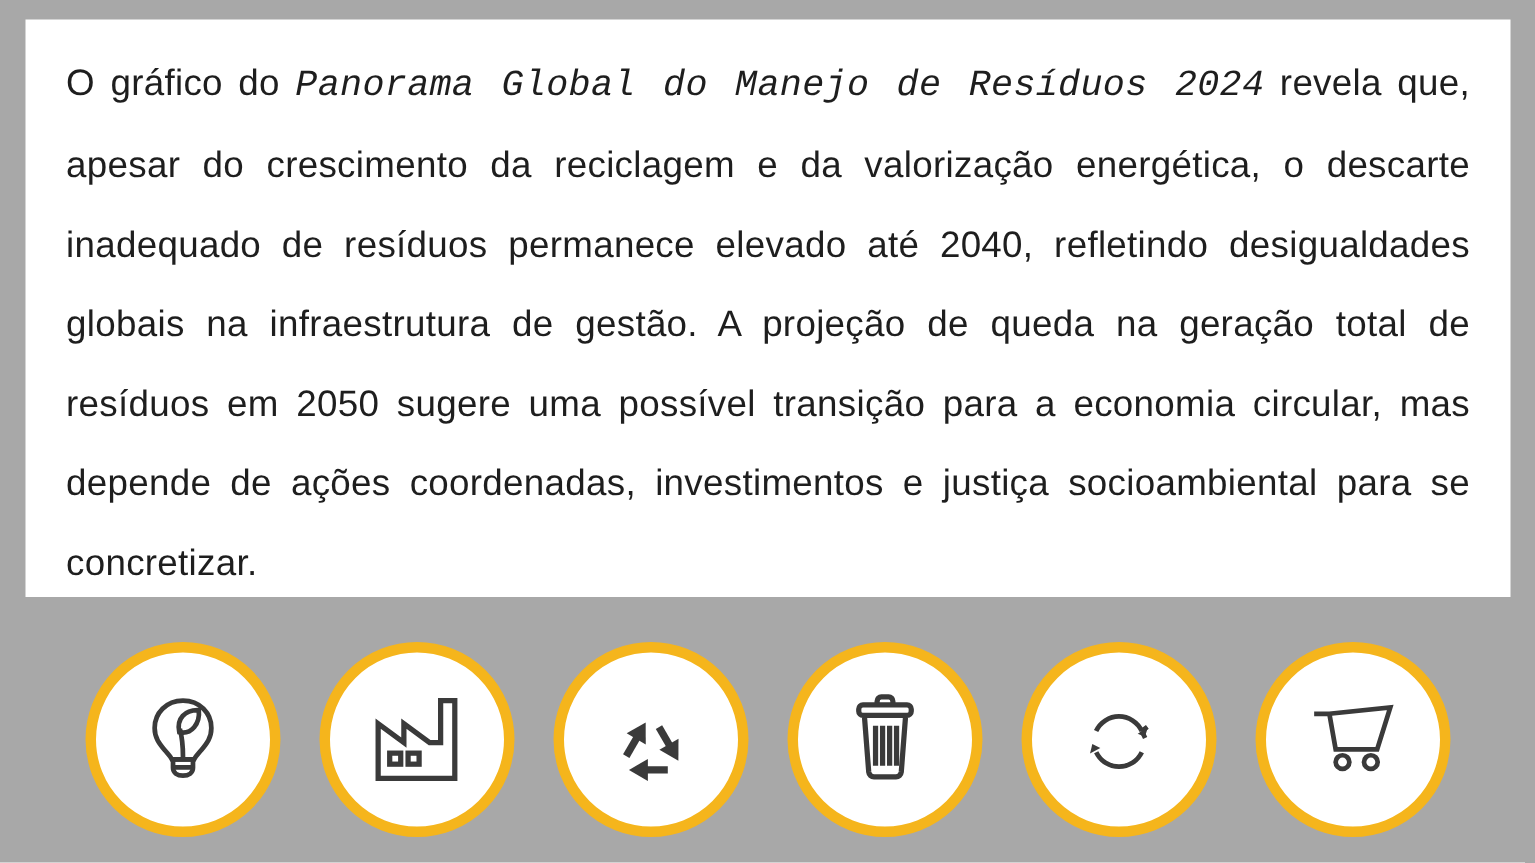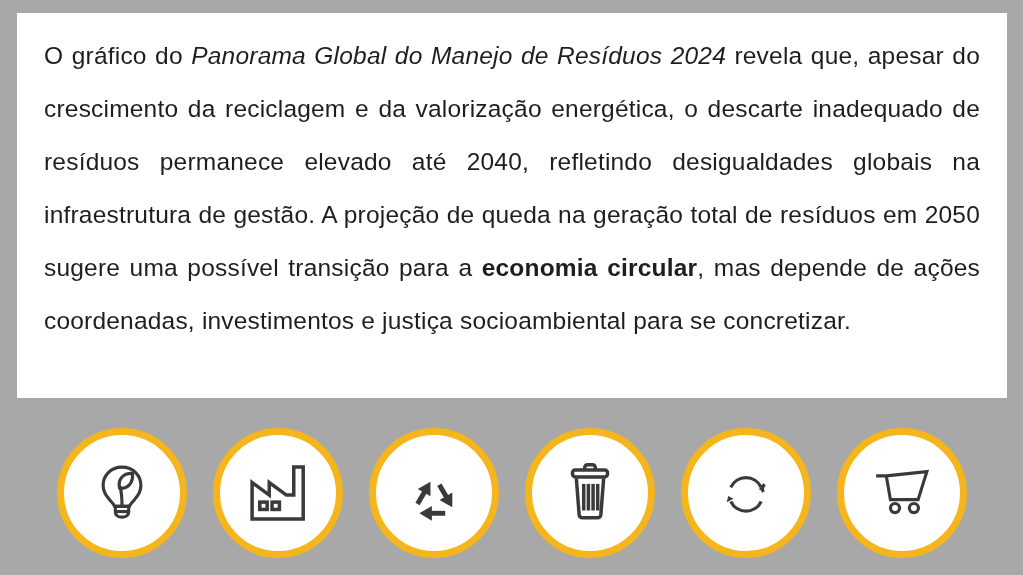--- a/index.html
+++ b/index.html
@@ -13,22 +13,22 @@
     background:#ffffff;box-sizing:border-box;
     padding:16px 27px 18px 27px;
   }
   .text-panel p{
     margin:0;
     font-size:24.5px;line-height:53px;
     text-align:justify;
     color:#1e1e1e;
     letter-spacing:.2px;
   }
-  .text-panel .it{font-style:italic;}
-  .text-panel .bd{font-weight:bold;}
+  .text-panel .it{font-style:italic;font-family:Liberation Mono, monospace;}
+  .text-panel .bd{font-weight:normal;}
   .icon-row{
     position:absolute;left:0;top:428px;width:1023px;
     display:flex;justify-content:center;gap:26px;
   }
   .icon-circle{
     width:116px;height:116px;border-radius:50%;
     background:#ffffff;border:7px solid var(--accent,#F5B51C);
     display:flex;align-items:center;justify-content:center;
     box-sizing:content-box;
   }

